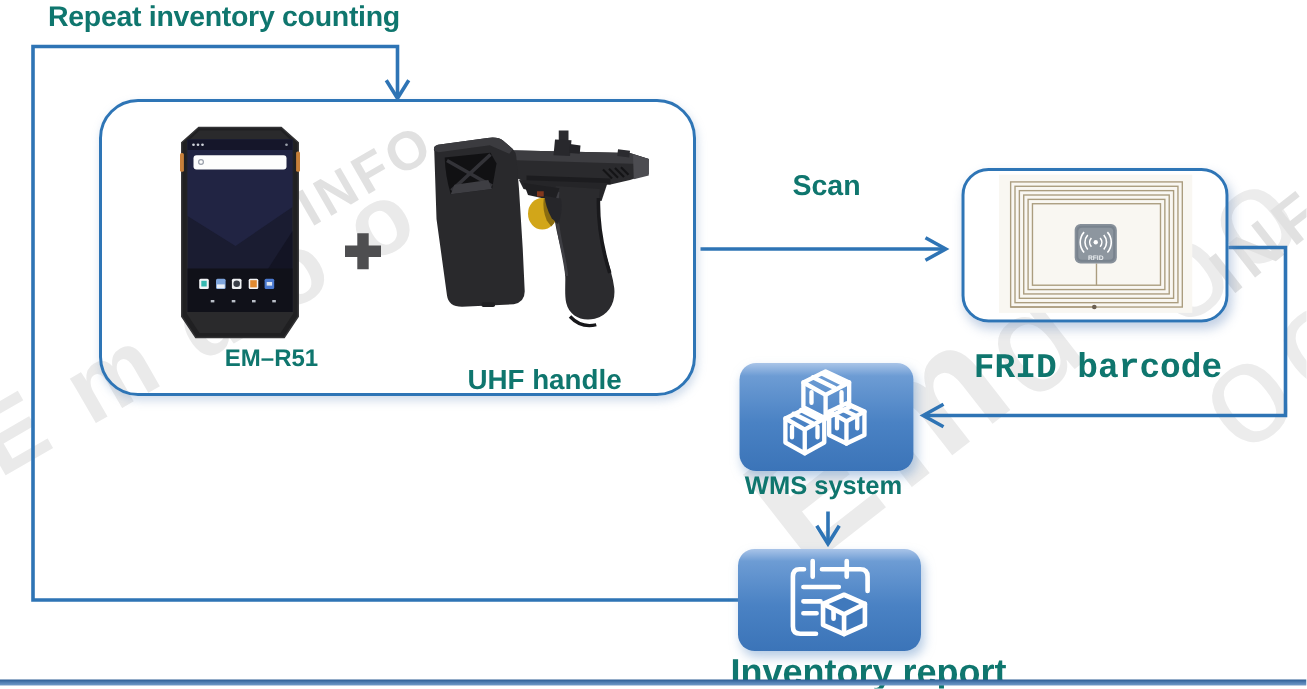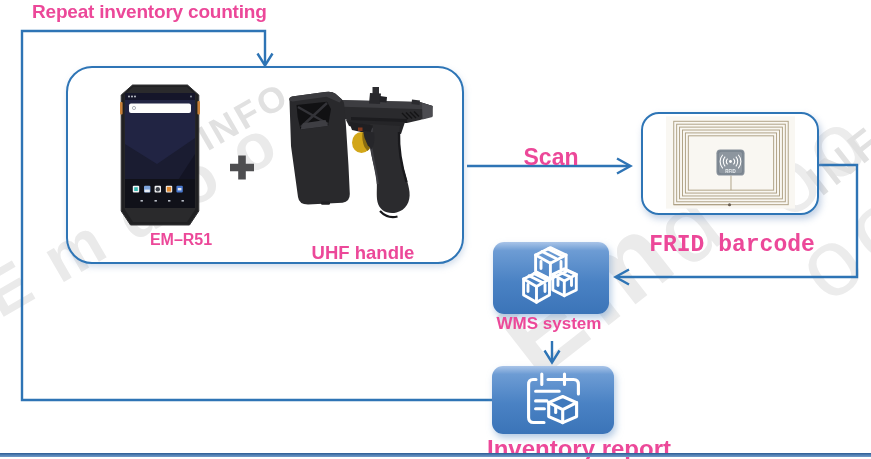--- a/index.html
+++ b/index.html
@@ -1,19 +1,19 @@
 <!DOCTYPE html>
 <html><head>
 <meta charset="utf-8">
 <style>
   html,body{margin:0;padding:0;}
   body{width:871px;height:459px;overflow:hidden;position:relative;background:#fff;
        font-family:"Liberation Sans",sans-serif;}
   .abs{position:absolute;}
-  .lbl{position:absolute;font-weight:bold;color:#ec4899;white-space:nowrap;z-index:6;}
+  .lbl{position:absolute;font-weight:bold;color:#0f766e;white-space:nowrap;z-index:6;}
   .wm{position:absolute;font-weight:bold;white-space:nowrap;z-index:0;transform-origin:0 0;}
   .box{position:absolute;border:2.4px solid #2e75b6;background:transparent;z-index:2;}
   .iconbox{position:absolute;border-radius:11px;z-index:3;
      background:linear-gradient(180deg,#a9c4e8 0%,#6d9cd4 12%,#4a82c4 55%,#3b74b8 100%);
      box-shadow:2px 4px 7px rgba(120,160,205,0.55);}
 </style>
 </head>
 <body>
 
 <div class="wm" style="left:-30px;top:267px;transform:rotate(-30deg);color:#eaeaea;font-size:65px;letter-spacing:26px;">Emdoor</div>
@@ -186,18 +186,18 @@
       <path d="M70.7 30.5 L84.6 36.6 V50.6 L70.7 56.7 L56.7 50.6 V36.6 Z"></path>
       <path d="M56.7 36.6 L70.7 43.6 L84.6 36.6 M70.7 43.6 V56.7"></path>
       <path d="M63.7 41 V46.5"></path>
     </g>
   </svg>
 </div>
 
 <div class="lbl" style="left:32px;top:0.5px;font-size:19px;letter-spacing:-0.2px;">Repeat inventory counting</div>
 <div class="lbl" style="left:160px;top:231px;font-size:16px;transform:translateX(-50%);margin-left:21px;">EM–R51</div>
 <div class="lbl" style="left:363px;top:242px;font-size:18.5px;transform:translateX(-50%);">UHF handle</div>
-<div class="lbl" style="left:551px;top:144px;font-size:23px;transform:translateX(-50%);">Scan</div>
+<div class="lbl" style="left:551px;top:114px;font-size:19px;transform:translateX(-50%);">Scan</div>
 <div class="lbl" style="left:732px;top:232px;font-size:23px;transform:translateX(-50%);font-family:Liberation Mono, monospace;">FRID barcode</div>
 <div class="lbl" style="left:549px;top:314px;font-size:17px;transform:translateX(-50%);">WMS system</div>
 <div class="lbl" style="left:543px;top:435px;font-size:24px;transform:translateX(-50%);margin-left:36px;">Inventory report</div>
 
 <div class="abs" style="left:0;top:453px;width:871px;height:3.5px;z-index:7;background:linear-gradient(180deg,#2b5b93 0%,#517fb3 50%,#719bc8 100%);"></div>
 
 </body></html>

